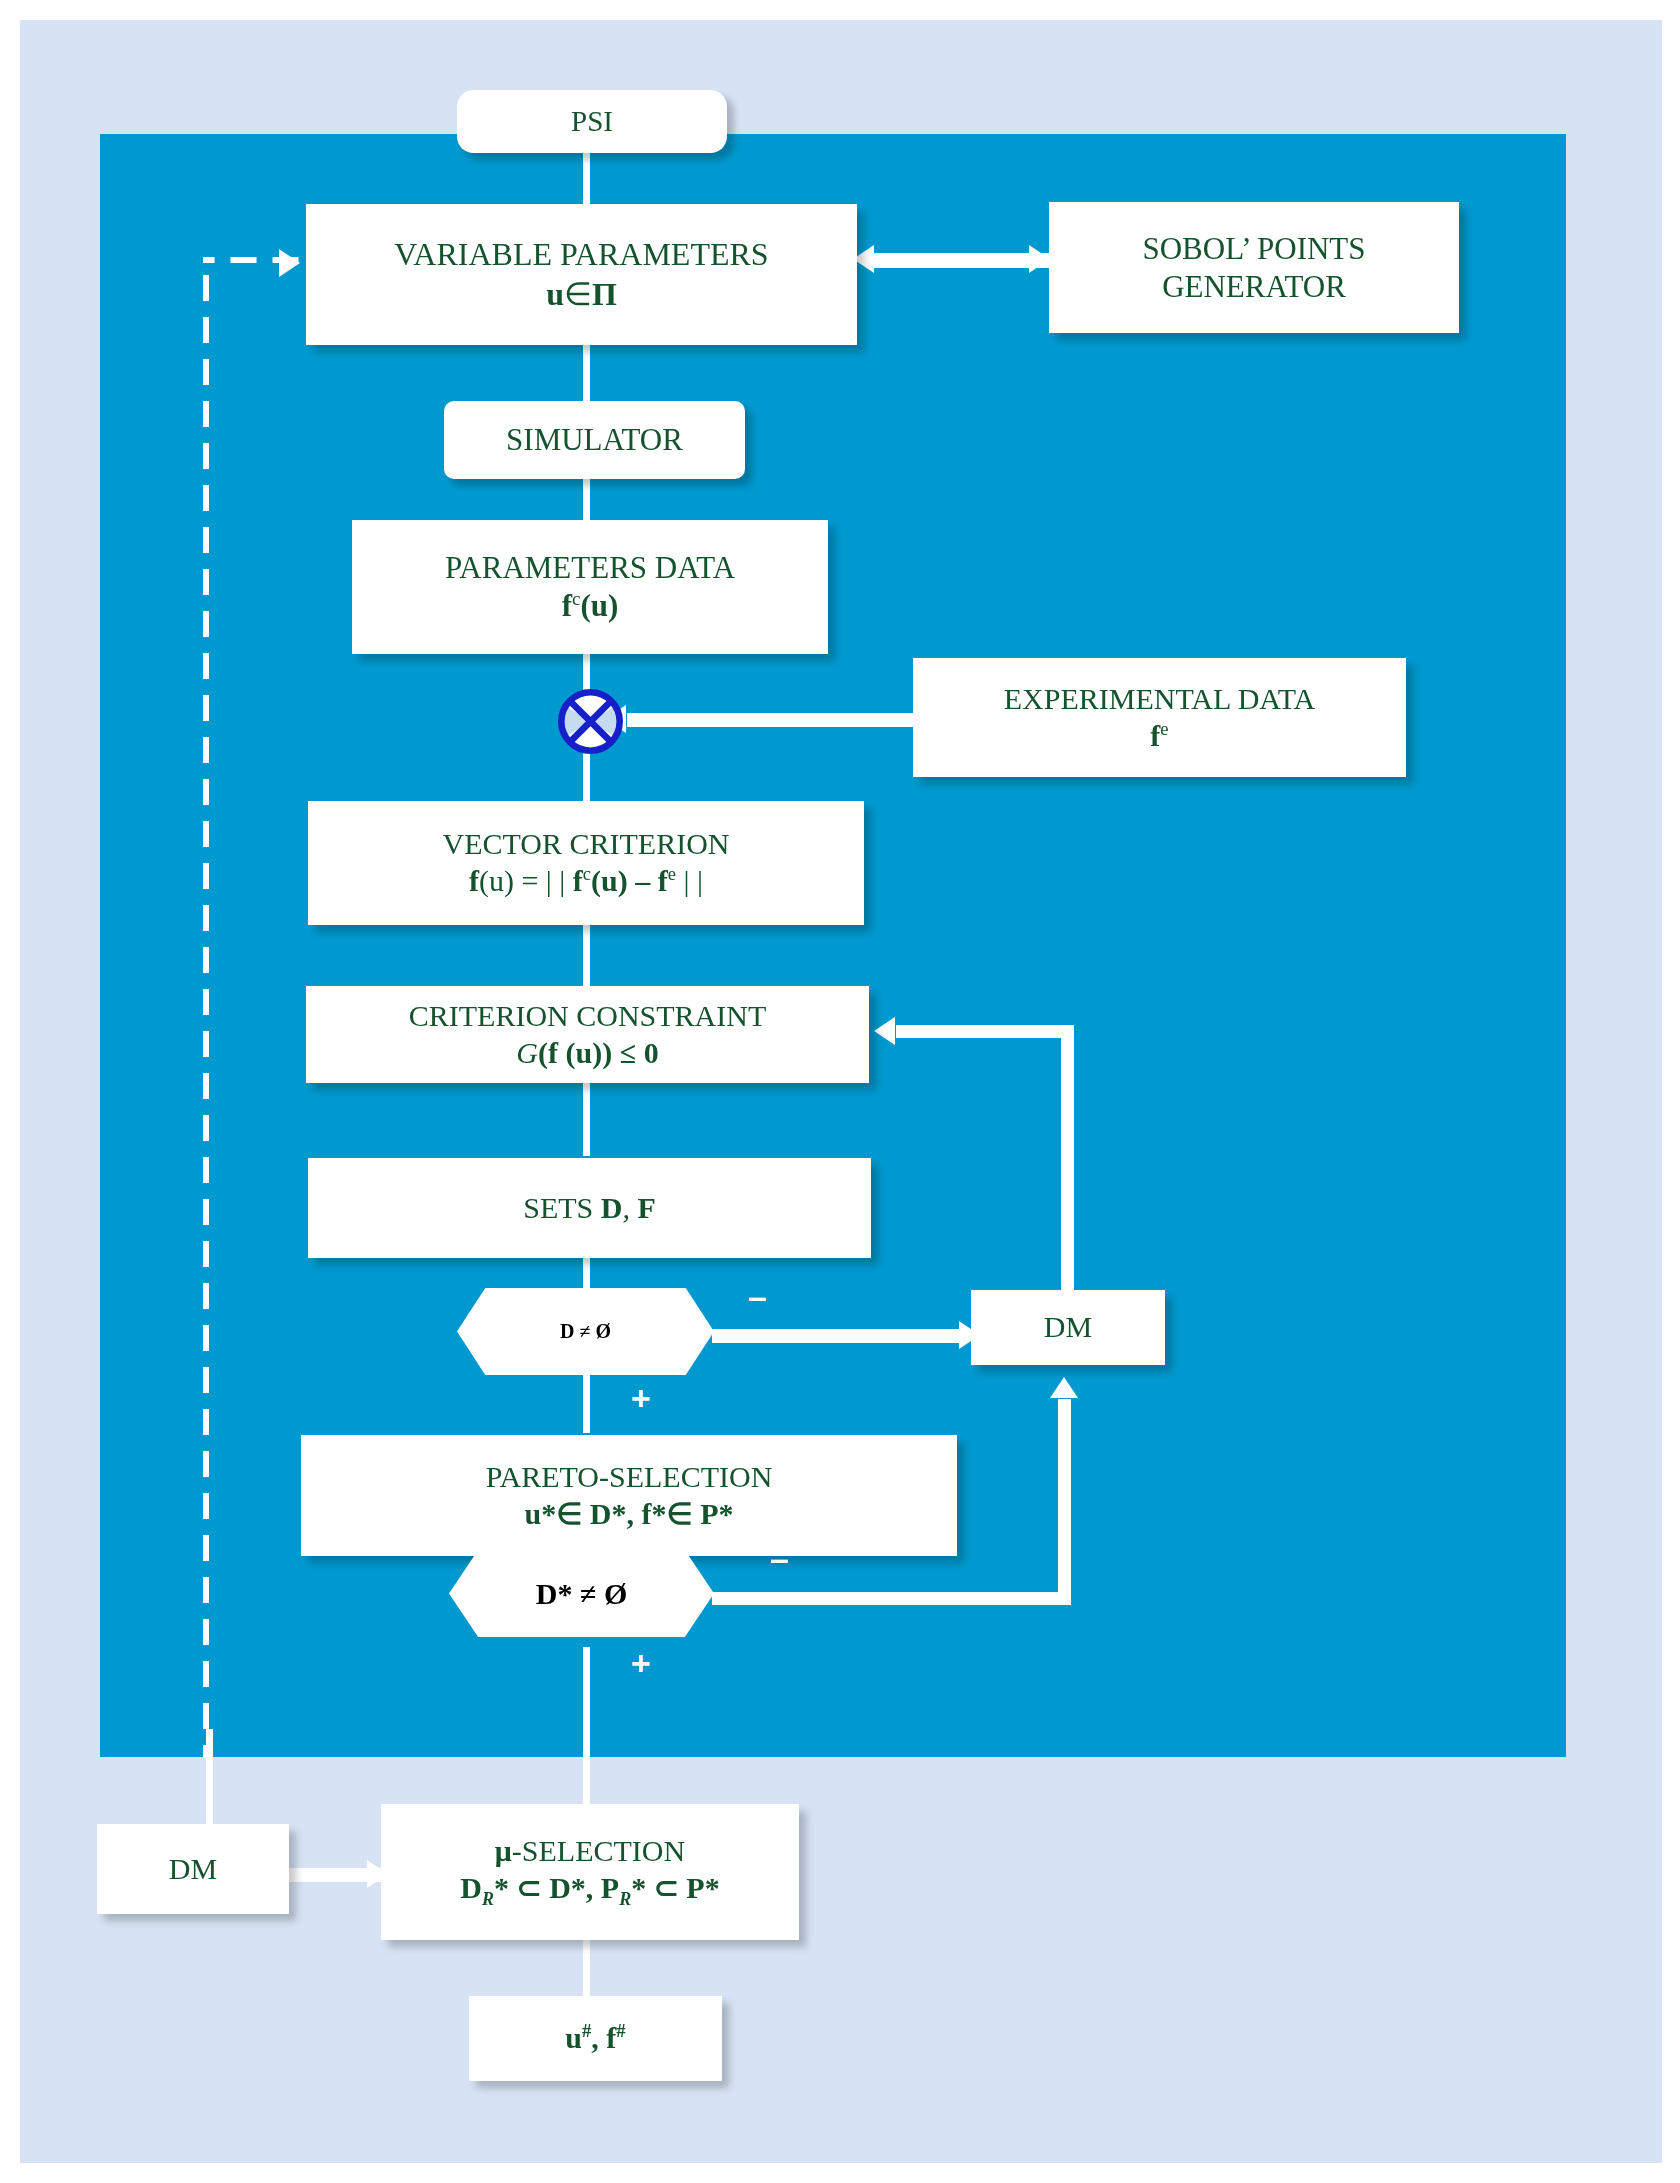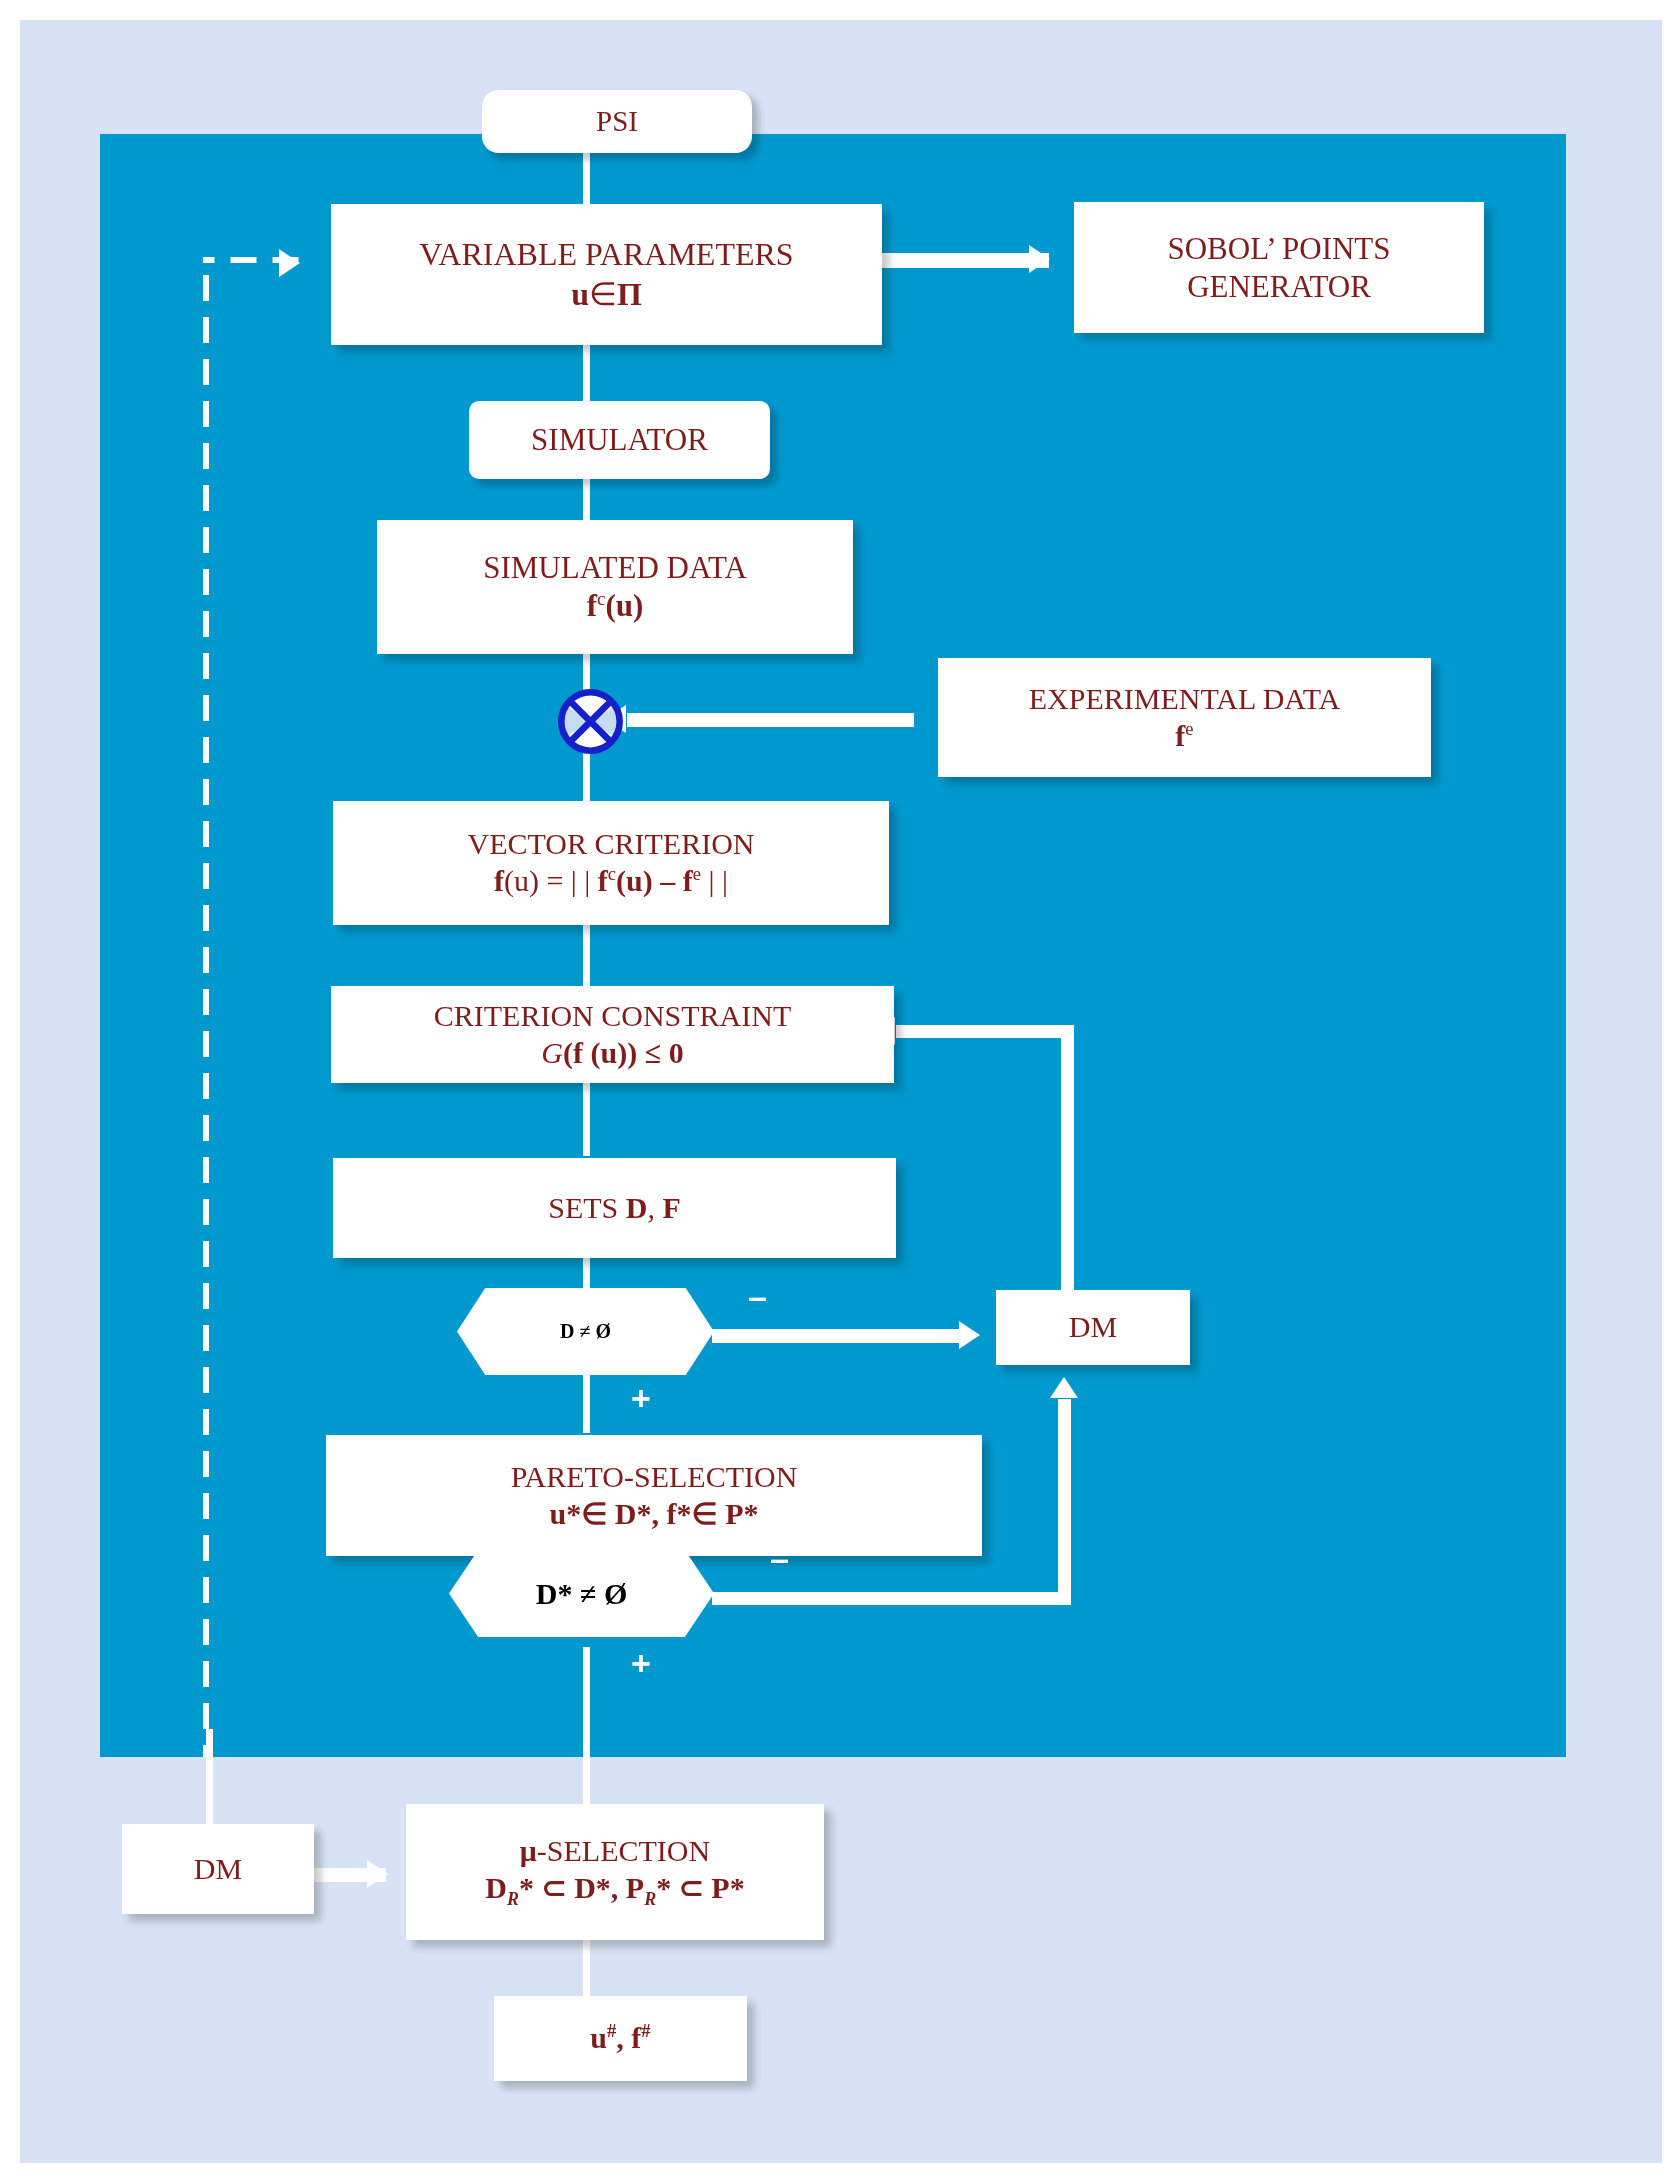--- a/index.html
+++ b/index.html
@@ -6,21 +6,21 @@
   body{font-family:"Liberation Serif", serif;}
   #canvas{position:relative;width:1680px;height:2183px;background:#ffffff;overflow:hidden;}
   
   #page-sheet{position:absolute;left:20.4px;top:20.4px;width:1642px;height:2143px;background:#d7e3f4;}
   
   #blue-panel{position:absolute;left:100px;top:134px;width:1466px;height:1623px;background:#0099cf;}
 
   
   .node{position:absolute;background:#ffffff;box-shadow:6.8px 6.8px 7.8px rgba(0,0,0,0.22);
         display:flex;flex-direction:column;align-items:center;justify-content:center;
-        text-align:left;color:#7f1d1d;line-height:1.22;z-index:20;margin-left:25px;}
+        text-align:left;color:#14532d;line-height:1.22;z-index:20;}
   .node .l1{white-space:nowrap;}
   .node .l2{white-space:nowrap;}
   .rounded{border-radius:16.5px;}
 
   
   .hex{position:absolute;z-index:20;display:flex;align-items:center;justify-content:center;
        color:#000;background:#ffffff;
        clip-path:polygon(11% 0%, 89% 0%, 100% 50%, 89% 100%, 11% 100%, 0% 50%);
        filter:drop-shadow(4.9px 5.8px 5.8px rgba(0,0,0,0.22));}
 
@@ -124,21 +124,21 @@
   <div class="node" style="left:1049px;top:202px;width:410px;height:131px;font-size:31px;">
     <span class="l1">SOBOL’ POINTS</span>
     <span class="l2">GENERATOR</span>
   </div>
 
   <div class="node" style="left:444px;top:401px;width:301px;height:78px;font-size:31px;border-radius:10px;">
     <span class="l1">SIMULATOR</span>
   </div>
 
   <div class="node" style="left:352px;top:520px;width:476px;height:134px;font-size:31px;">
-    <span class="l1">SIMULATED DATA</span>
+    <span class="l1">PARAMETERS DATA</span>
     <span class="l2">
       <b>f</b><sup>c</sup><b>(u)</b>
     </span>
   </div>
 
   <div class="node" style="left:913px;top:658px;width:493px;height:119px;font-size:30px;">
     <span class="l1">EXPERIMENTAL DATA</span>
     <span class="l2">
       <b>f</b><sup>e</sup>
     </span>

